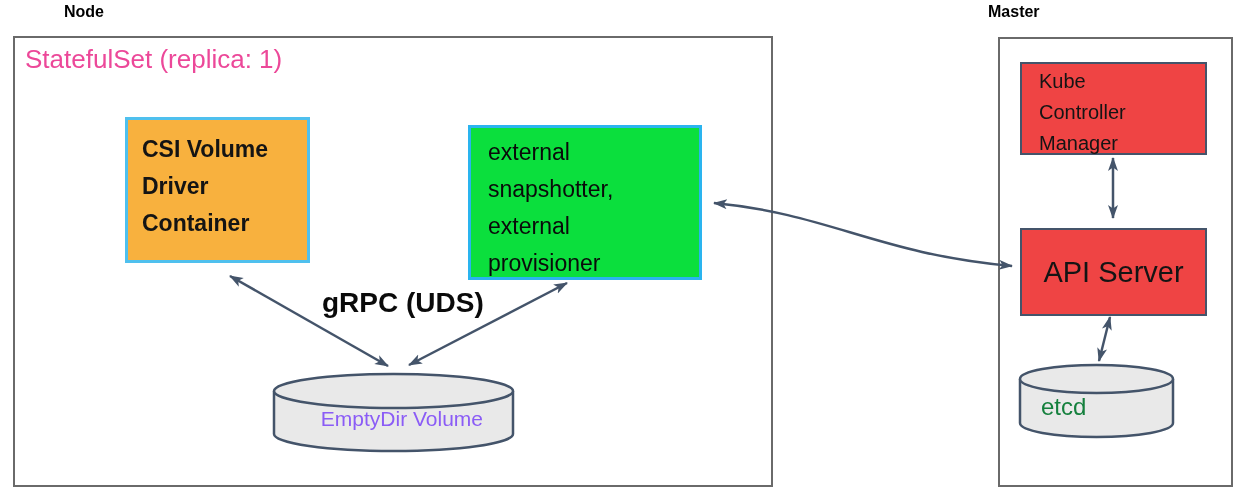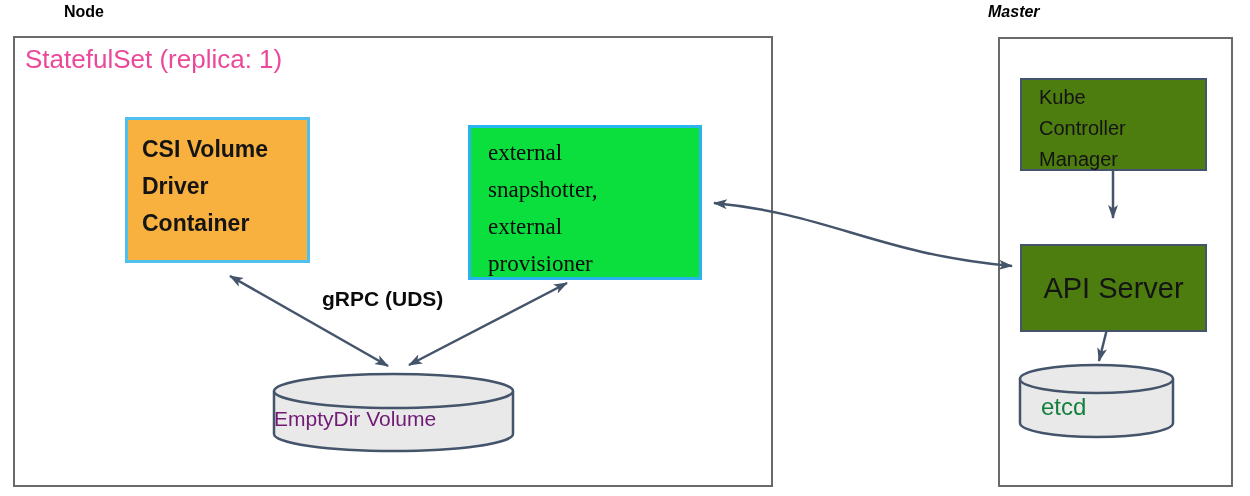--- a/index.html
+++ b/index.html
@@ -43,75 +43,73 @@
   }
   .sidecar-box {
     left: 468px; top: 125px; width: 234px; height: 155px;
     background: #0bdf3d;
     border: 3px solid #2ab4ef;
     font-size: 23px;
     font-weight: normal;
     line-height: 37px;
     padding: 6px 0 0 17px;
     color: #0a0a0a;
-    font-family: Liberation Serif, serif;
   }
   .inner-box {
     box-sizing: border-box;
-    background: #4d7c0f;
+    background: #ef4444;
     border: 2px solid #44546a;
     white-space: pre-line;
     color: #141414;
-    margin-top: 16px;
   }
   .kcm-box {
     left: 1020px; top: 62px; width: 187px; height: 93px;
     font-size: 20px;
     line-height: 31px;
     padding: 2px 0 0 17px;
   }
   .api-box {
     left: 1020px; top: 228px; width: 187px; height: 88px;
     font-size: 29px;
     display: flex;
     align-items: center;
     justify-content: center;
   }
   .grpc-label {
     left: 322px; top: 287px;
-    font-size: 21px;
+    font-size: 28px;
     font-weight: bold;
     color: #0a0a0a;
   }
   .emptydir-label {
     left: 274px; top: 407px; width: 209px;
-    text-align: left;
+    text-align: right;
     font-size: 21px;
-    color: #701a75;
+    color: #8b5cf6;
   }
   .etcd-label {
     left: 1041px; top: 393px;
     font-size: 24px;
     color: #15803d;
   }
   svg.layer {
     position: absolute;
     left: 0; top: 0;
     width: 1250px;
     height: 496px;
     pointer-events: none;
   }
 </style>
 </head>
 <body>
 
 <div id="canvas">
 
   <div class="abs outer-label" style="left:20px; top:3px;margin-left:44px;">Node</div>
-  <div class="abs outer-label" style="left:988px; top:3px;font-style:italic;">Master</div>
+  <div class="abs outer-label" style="left:988px; top:3px;">Master</div>
 
   <div class="abs outer-box" style="left:13px; top:36px; width:760px; height:451px;"></div>
   <div class="abs outer-box" style="left:998px; top:37px; width:235px; height:450px;"></div>
 
   <div class="abs title-text" style="left:25px; top:44px;">StatefulSet (replica: 1)</div>
 
   <svg class="layer" viewBox="0 0 1250 496" xmlns="http://www.w3.org/2000/svg">
     <defs>
       <marker id="ah" markerUnits="userSpaceOnUse" markerWidth="15" markerHeight="12" refX="13" refY="5" orient="auto-start-reverse">
         <path d="M0,0 L14,5 L0,10 L3.5,5 z" fill="#44546a"></path>

